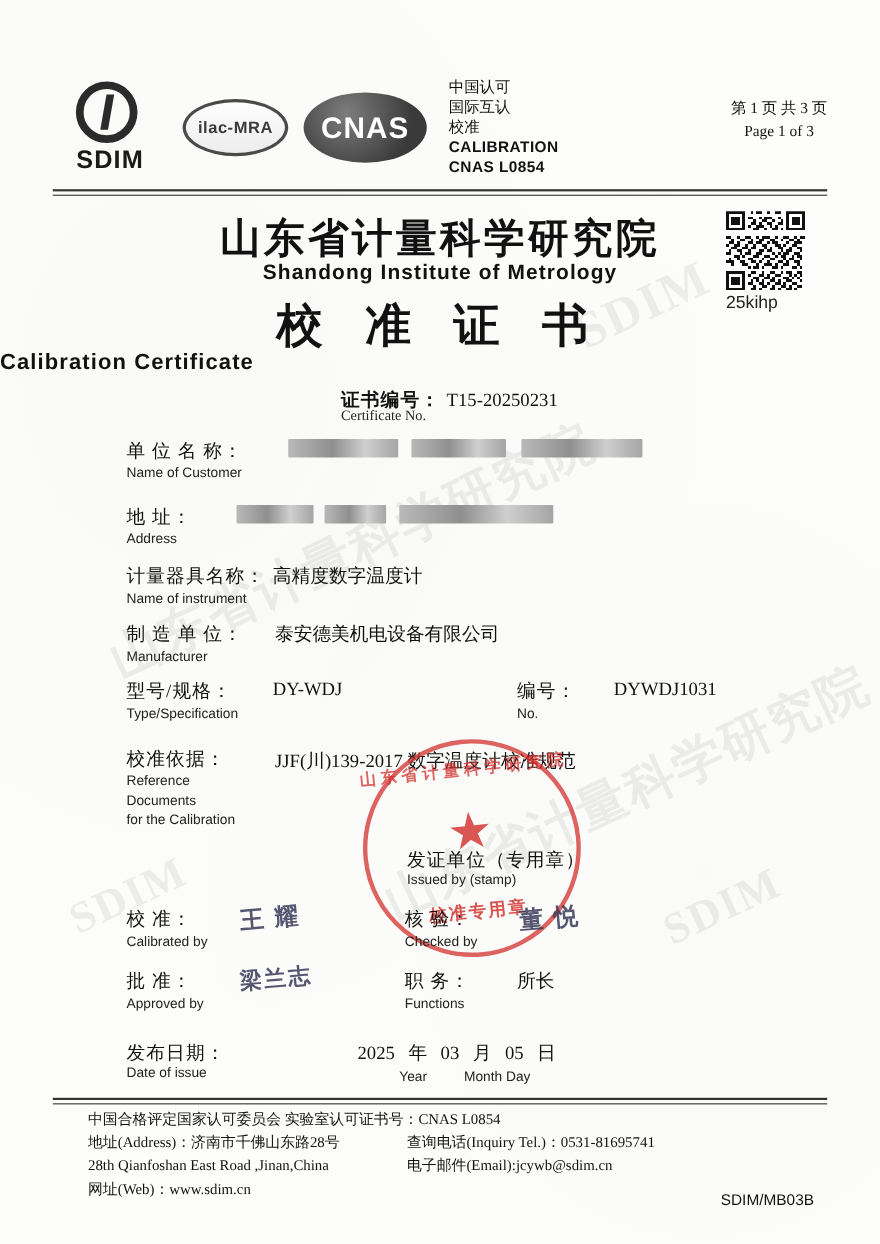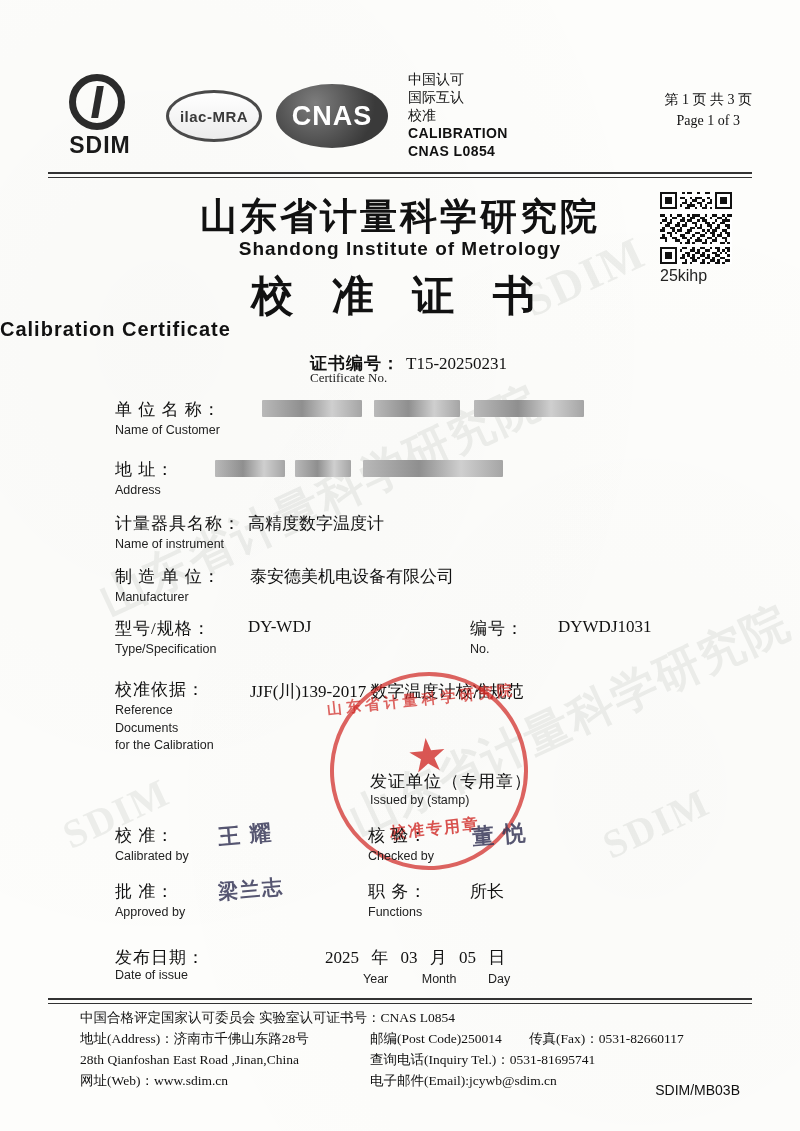--- a/index.html
+++ b/index.html
@@ -488,39 +488,35 @@
     <span>2025</span>
     <span style="margin:0 8px;">年</span>
     <span>03</span>
     <span style="margin:0 8px;">月</span>
     <span>05</span>
     <span style="margin:0 8px;">日</span>
   </div>
   <div style="position:absolute;left:363px;top:972px;font-size:12.5px;font-family:'Liberation Sans',sans-serif;color:#222;">
     <span>Year</span>
     <span style="margin-left:30px;">Month</span>
-    <span style="margin-left:28px;">Day</span>
+    <span style="">Day</span>
   </div>
 
   <div class="rule rule-bottom"></div>
   <div class="rule rule-bottom2"></div>
 
   <div class="footer">
     <div class="line">中国合格评定国家认可委员会 实验室认可证书号：CNAS L0854</div>
     <div class="footer-grid">
       <div class="fcol1">
         <div class="line">地址(Address)：济南市千佛山东路28号</div>
         <div class="line">28th Qianfoshan East Road ,Jinan,China</div>
         <div class="line">网址(Web)：www.sdim.cn</div>
       </div>
       <div class="fcol2">
-        <div class="line">
-          <span>邮编(Post Code)250014</span>
-          <span style="margin-left:24px;">传真(Fax)：0531-82660117</span>
-        </div>
         <div class="line">查询电话(Inquiry Tel.)：0531-81695741</div>
         <div class="line">电子邮件(Email):jcywb@sdim.cn</div>
       </div>
     </div>
   </div>
 
   <div class="doccode">SDIM/MB03B</div>
 
 </div>
 

